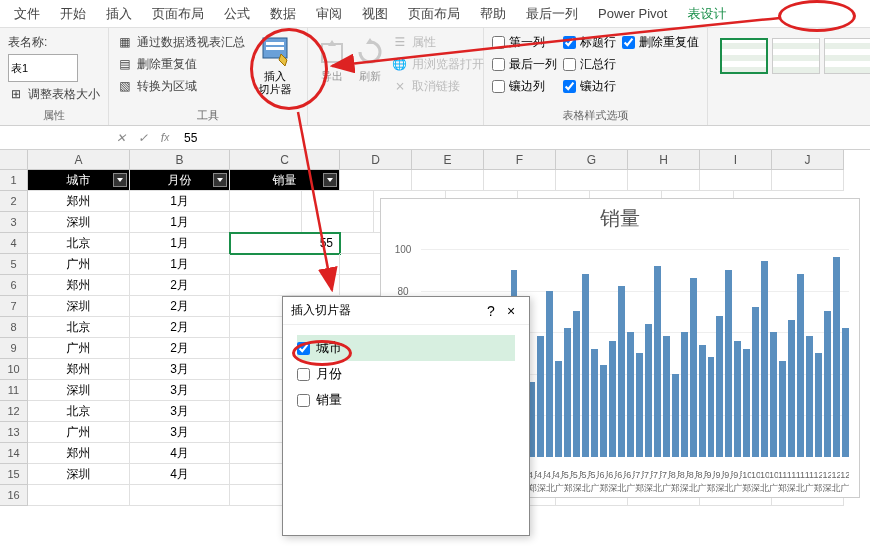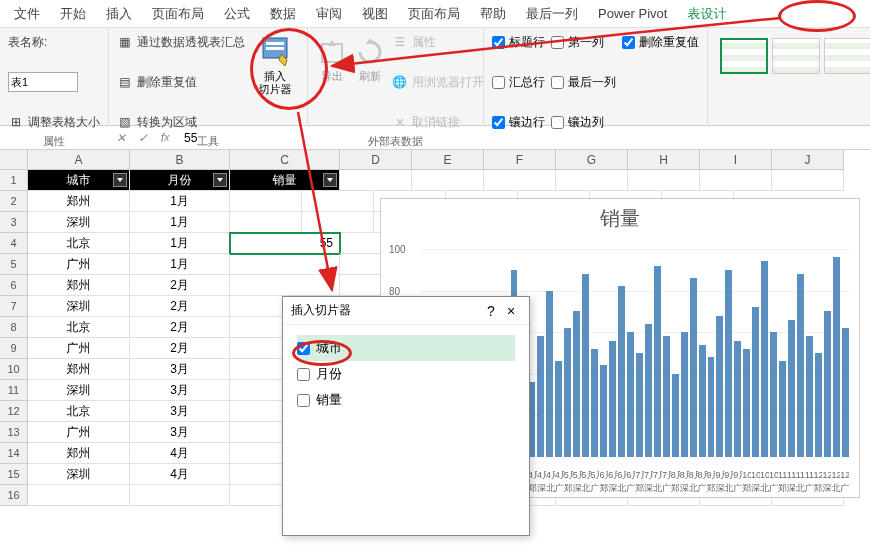--- a/index.html
+++ b/index.html
@@ -9,26 +9,26 @@
 .menubar { display: flex; align-items: center; height: 28px; background: #fff; padding-left: 4px; border-bottom: 1px solid #e0e0e0; gap: 0; }
 .menubar .tab { padding: 4px 10px; font-size: 13px; color: #444; cursor: pointer; }
 .menubar .tab.active { color: #1a8f4a; }
 
 
 .ribbon { display: flex; height: 98px; background: #f5f5f5; border-bottom: 1px solid #d0d0d0; }
 .group { border-right: 1px solid #e0e0e0; padding: 4px 8px 2px; display: flex; flex-direction: column; }
 .group-body { flex: 1; display: flex; gap: 6px; align-items: flex-start; }
 .group-title { text-align: center; font-size: 11px; color: #666; padding-top: 2px; }
 
-.col { display: flex; flex-direction: column; gap: 20px; }
+.col { display: flex; flex-direction: column; gap: 2px; }
 .small-item { display: flex; align-items: center; gap: 4px; font-size: 12px; color: #444; white-space: nowrap; height: 20px; }
 .small-item.disabled { color: #bbb; }
 .icon-box { width: 16px; height: 16px; display: inline-flex; align-items: center; justify-content: center; }
 
-.name-input { width: 70px; height: 20px; border: 1px solid #aaa; font-size: 11px; padding: 0 2px; }
+.name-input { width: 70px; height: 28px; border: 1px solid #aaa; font-size: 11px; padding: 0 2px; }
 
 .big-btn { display: flex; flex-direction: column; align-items: center; width: 48px; padding: 4px 0; cursor: pointer; }
 .big-btn .big-icon { width: 32px; height: 32px; margin-bottom: 2px; }
 .big-btn span { font-size: 11px; line-height: 13px; text-align: center; }
 
 .chk { display: flex; align-items: center; gap: 4px; font-size: 12px; white-space: nowrap; height: 20px; }
 .chk input { width: 13px; height: 13px; }
 
 .style-gallery { display: flex; gap: 4px; padding: 6px 4px; align-items: center; }
 .style-thumb { width: 48px; height: 36px; border: 1px solid #ccc; background: repeating-linear-gradient(0deg,#e8f0e8 0 6px,#fff 6px 12px); }
@@ -60,21 +60,21 @@
 .thdr { background: #000; color: #fff; justify-content: center; position: relative; }
 .thdr .dd { position: absolute; right: 2px; width: 14px; height: 14px; background: #333; border: 1px solid #888; display: flex; align-items: center; justify-content: center; }
 .thdr .dd svg { width: 8px; height: 8px; }
 
 .active-cell { outline: 2px solid #1a8f4a; outline-offset: -1px; }
 
 
 .chart { position: absolute; left: 380px; top: 198px; width: 480px; height: 300px; border: 1px solid #ccc; background: #fff; }
 .chart-title { text-align: center; font-size: 20px; color: #555; padding: 6px 0; font-family: SimSun, serif; }
 .plot { position: absolute; left: 40px; top: 50px; right: 10px; bottom: 40px; }
-.ytick { position: absolute; left: -32px; font-size: 10px; color: #666; transform: translateY(-50%); width: 28px; text-align: left; }
+.ytick { position: absolute; left: -32px; font-size: 10px; color: #666; transform: translateY(-50%); width: 28px; text-align: center; }
 .grid-line { position: absolute; left: 0; right: 0; border-top: 1px solid #eee; }
 .bars { position: absolute; left: 0; right: 0; bottom: 0; top: 0; display: flex; align-items: flex-end; gap: 2px; }
 .bar { flex: 1; background: #5a8fbf; }
 .xticks { position: absolute; left: 40px; right: 10px; bottom: 2px; display: flex; font-size: 9px; color: #666; }
 .xt { flex: 1; text-align: center; white-space: nowrap; overflow: hidden; }
 
 
 .dialog { position: absolute; left: 282px; top: 296px; width: 248px; height: 240px; background: #fff; border: 1px solid #888; box-shadow: 2px 2px 8px rgba(0,0,0,.2); }
 .dlg-title { display: flex; align-items: center; height: 28px; padding: 0 8px; font-size: 12px; border-bottom: 1px solid #eee; }
 .dlg-title .sp { flex: 1; }
@@ -177,60 +177,60 @@
         <div class="small-item disabled">
           <span class="icon-box">🌐</span>
           <span>用浏览器打开</span>
         </div>
         <div class="small-item disabled">
           <span class="icon-box">⨯</span>
           <span>取消链接</span>
         </div>
       </div>
     </div>
-    <div class="group-title">外部表数据</div>
   </div>
 
   <div class="group" style="width:228px">
     <div class="group-body">
+      <div class="col">
+        <label class="chk">
+            <input type="checkbox" style="">
+            <span>第一列</span>
+          </label>
+        <label class="chk">
+            <input type="checkbox" style="">
+            <span>最后一列</span>
+          </label>
+        <label class="chk">
+            <input type="checkbox" style="">
+            <span>镶边列</span>
+          </label>
+      </div>
       <div class="col">
         <label class="chk">
             <input type="checkbox" checked="" style="">
             <span>标题行</span>
           </label>
         <label class="chk">
             <input type="checkbox" style="">
             <span>汇总行</span>
           </label>
         <label class="chk">
             <input type="checkbox" checked="" style="">
             <span>镶边行</span>
           </label>
       </div>
       <div class="col">
         <label class="chk">
-            <input type="checkbox" style="">
-            <span>第一列</span>
-          </label>
-        <label class="chk">
-            <input type="checkbox" style="">
-            <span>最后一列</span>
-          </label>
-        <label class="chk">
-            <input type="checkbox" style="">
-            <span>镶边列</span>
-          </label>
-      </div>
-      <div class="col">
-        <label class="chk">
             <input type="checkbox" checked="" style="">
             <span>删除重复值</span>
           </label>
       </div>
     </div>
+    <div class="group-title">表格样式选项</div>
   </div>
 
   <div class="group" style="flex:1;border-right:none">
     <div class="style-gallery">
       <div class="style-thumb sel"></div>
       <div class="style-thumb"></div>
       <div class="style-thumb"></div>
     </div>
   </div>
 </div>

